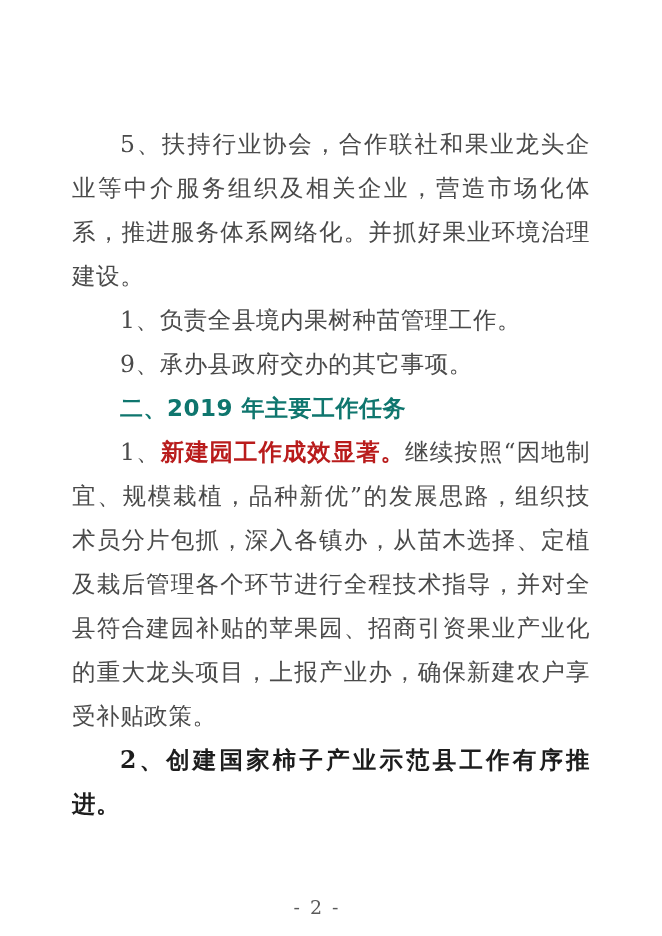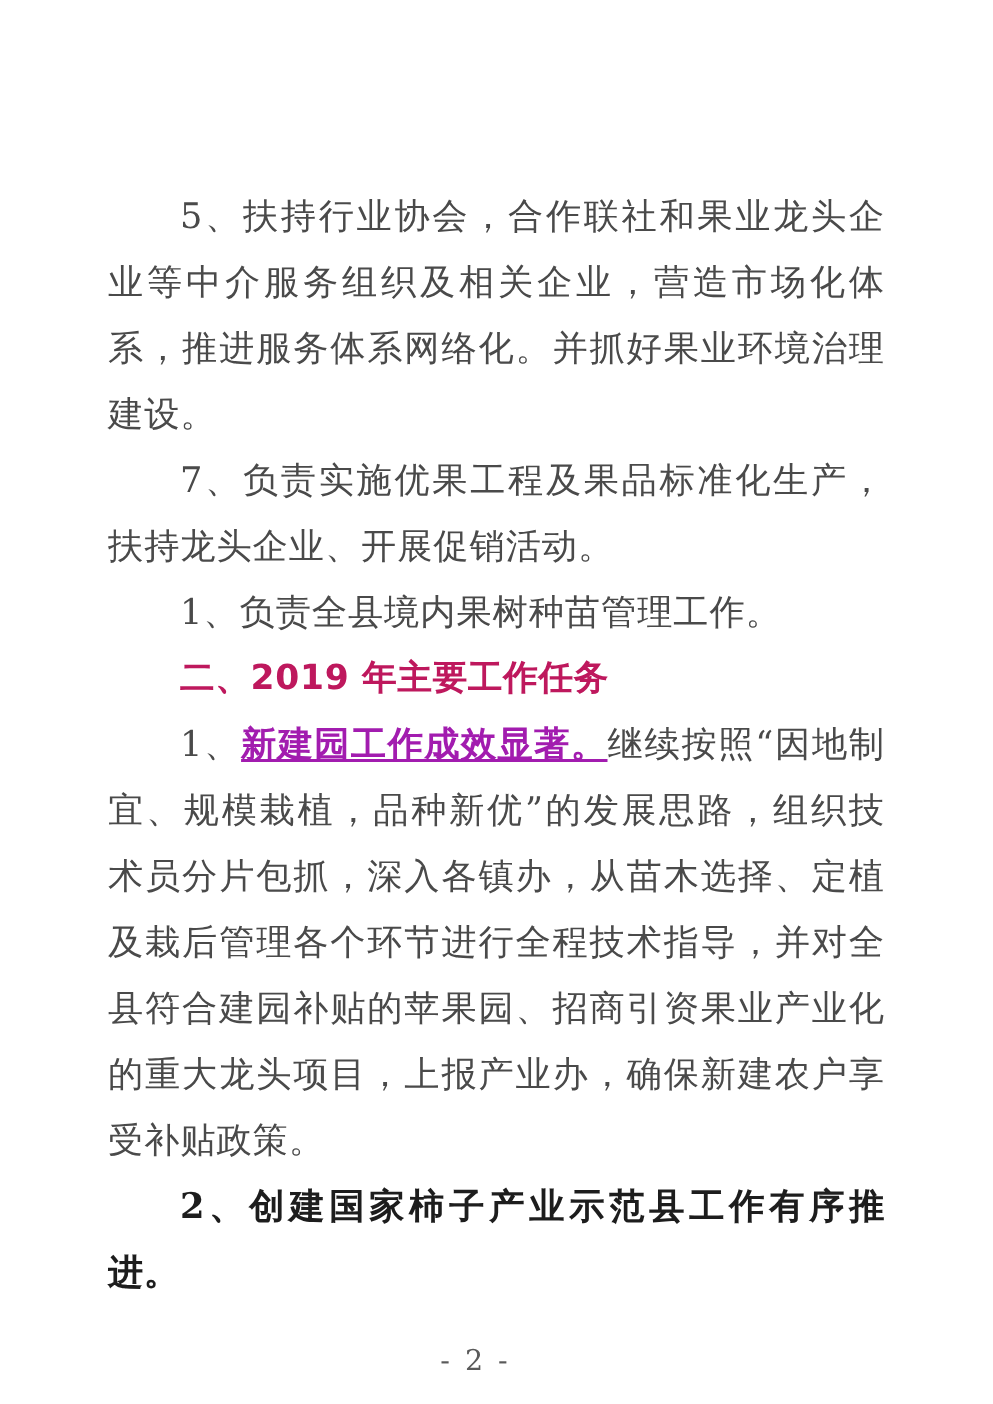--- a/index.html
+++ b/index.html
@@ -38,23 +38,22 @@
     letter-spacing: 0.6px;
     word-break: break-all;
     -webkit-font-smoothing: antialiased;
     text-rendering: geometricPrecision;
   }
 
   
   .para b,
   .lead {
     font-weight: bold;
-    color: #a21caf;
+    color: #b91c1c;
     letter-spacing: 0.4px;
-    text-decoration: underline;
   }
 
   
   .para-bold {
     font-family: "DejaVu Serif", "Liberation Serif", serif;
     font-size: 23.5px;
     line-height: 44px;
     color: #1d1d1d;
     font-weight: bold;
     text-indent: 48px;
@@ -64,21 +63,21 @@
     letter-spacing: 0.4px;
     word-break: break-all;
   }
 
   
   .section-heading {
     font-family: "DejaVu Sans", "Liberation Sans", sans-serif;
     font-size: 23px;
     line-height: 44px;
     font-weight: bold;
-    color: #be185d;
+    color: #0f766e;
     text-indent: 48px;
     margin: 0;
     letter-spacing: 0.5px;
     word-break: break-all;
   }
 
   
   .footer {
     position: absolute;
     left: 0;
@@ -94,24 +93,24 @@
 </head>
 <body>
 
 <div class="page">
 
   <div class="content">
 
     <p class="para">5、扶持行业协会，合作联社和果业龙头企业等中介服务组织及相关企业，营造市场化体系，推进服务体系网络化。并抓好果业环境治理建设。</p>
 
 
-    <p class="para">7、负责实施优果工程及果品标准化生产，扶持龙头企业、开展促销活动。</p>
 
     <p class="para">1、负责全县境内果树种苗管理工作。</p>
 
+    <p class="para">9、承办县政府交办的其它事项。</p>
 
     <p class="section-heading">二、2019 年主要工作任务</p>
 
     <p class="para"><span>1、</span><b>新建园工作成效显著。</b><span>继续按照“因地制宜、规模栽植，品种新优”的发展思路，组织技术员分片包抓，深入各镇办，从苗木选择、定植及栽后管理各个环节进行全程技术指导，并对全县符合建园补贴的苹果园、招商引资果业产业化的重大龙头项目，上报产业办，确保新建农户享受补贴政策。</span></p>
 
     <p class="para-bold">2、创建国家柿子产业示范县工作有序推进。</p>
 
   </div>
 
   <div class="footer">- 2 -</div>

